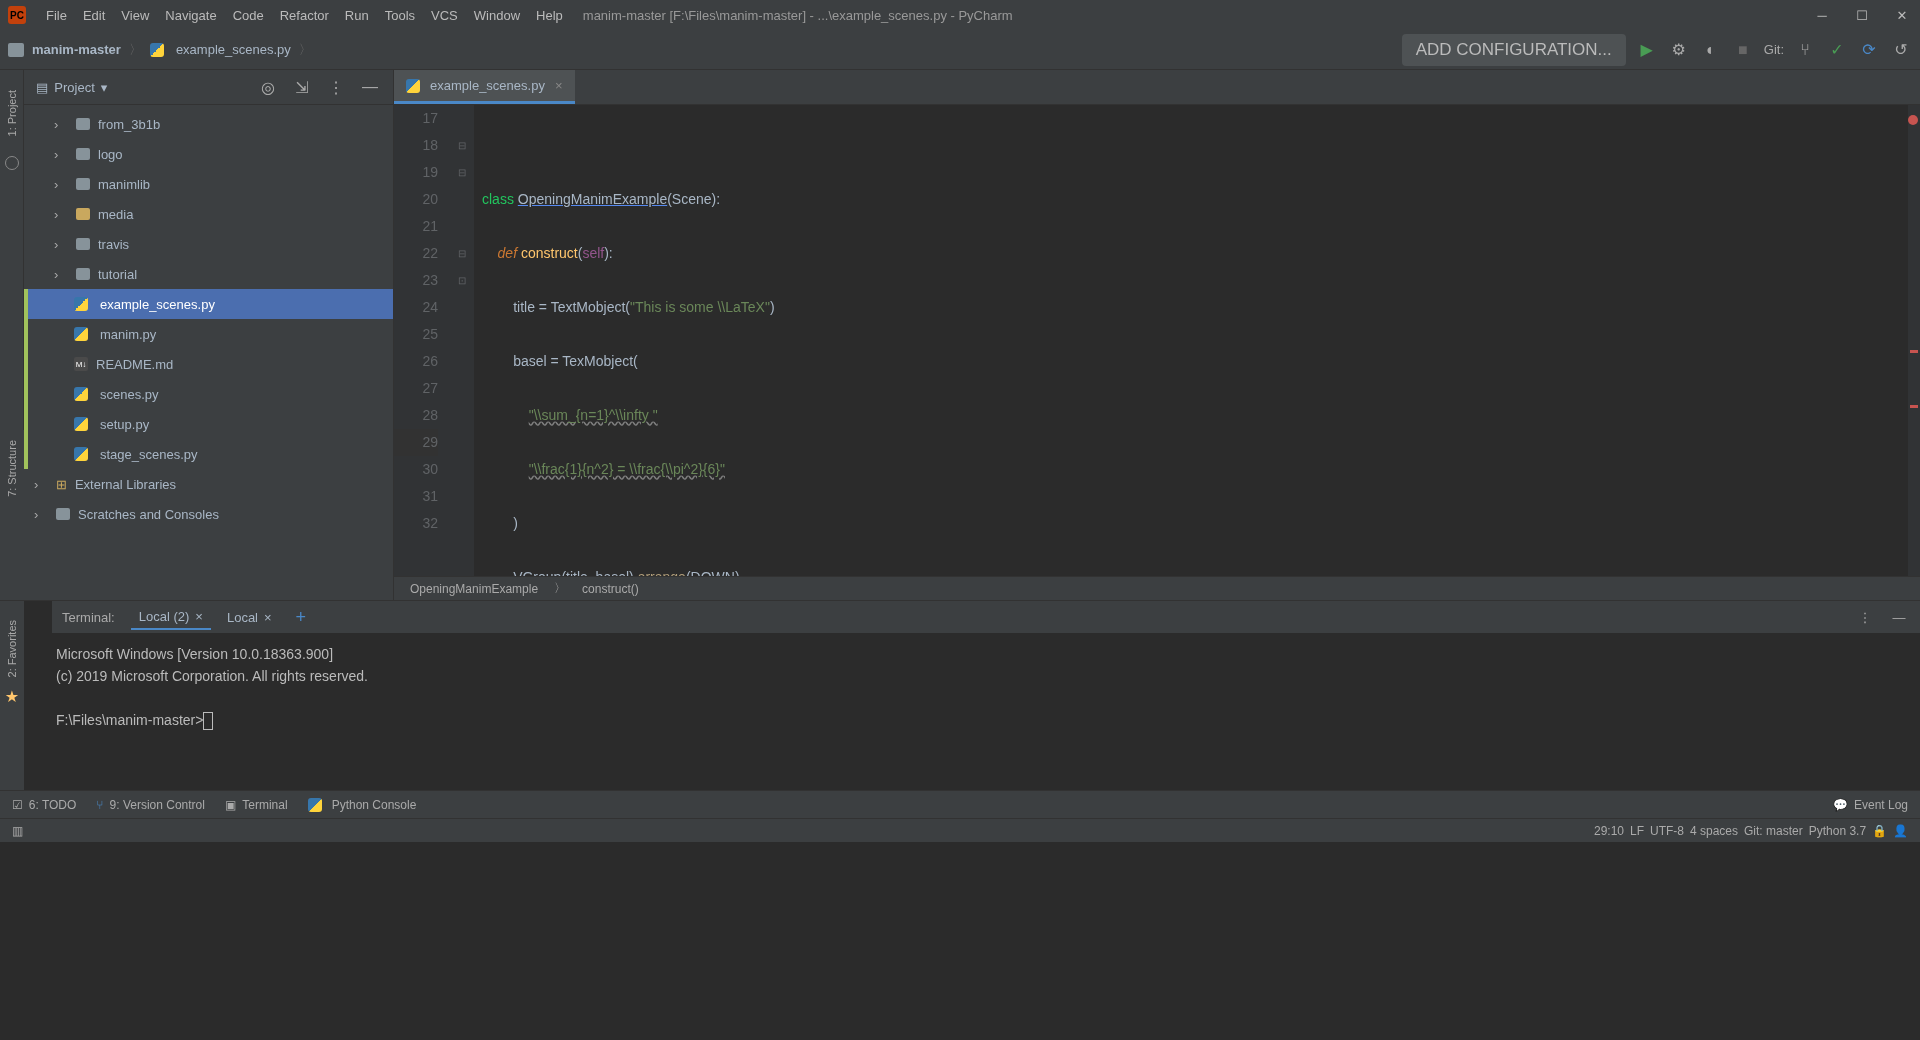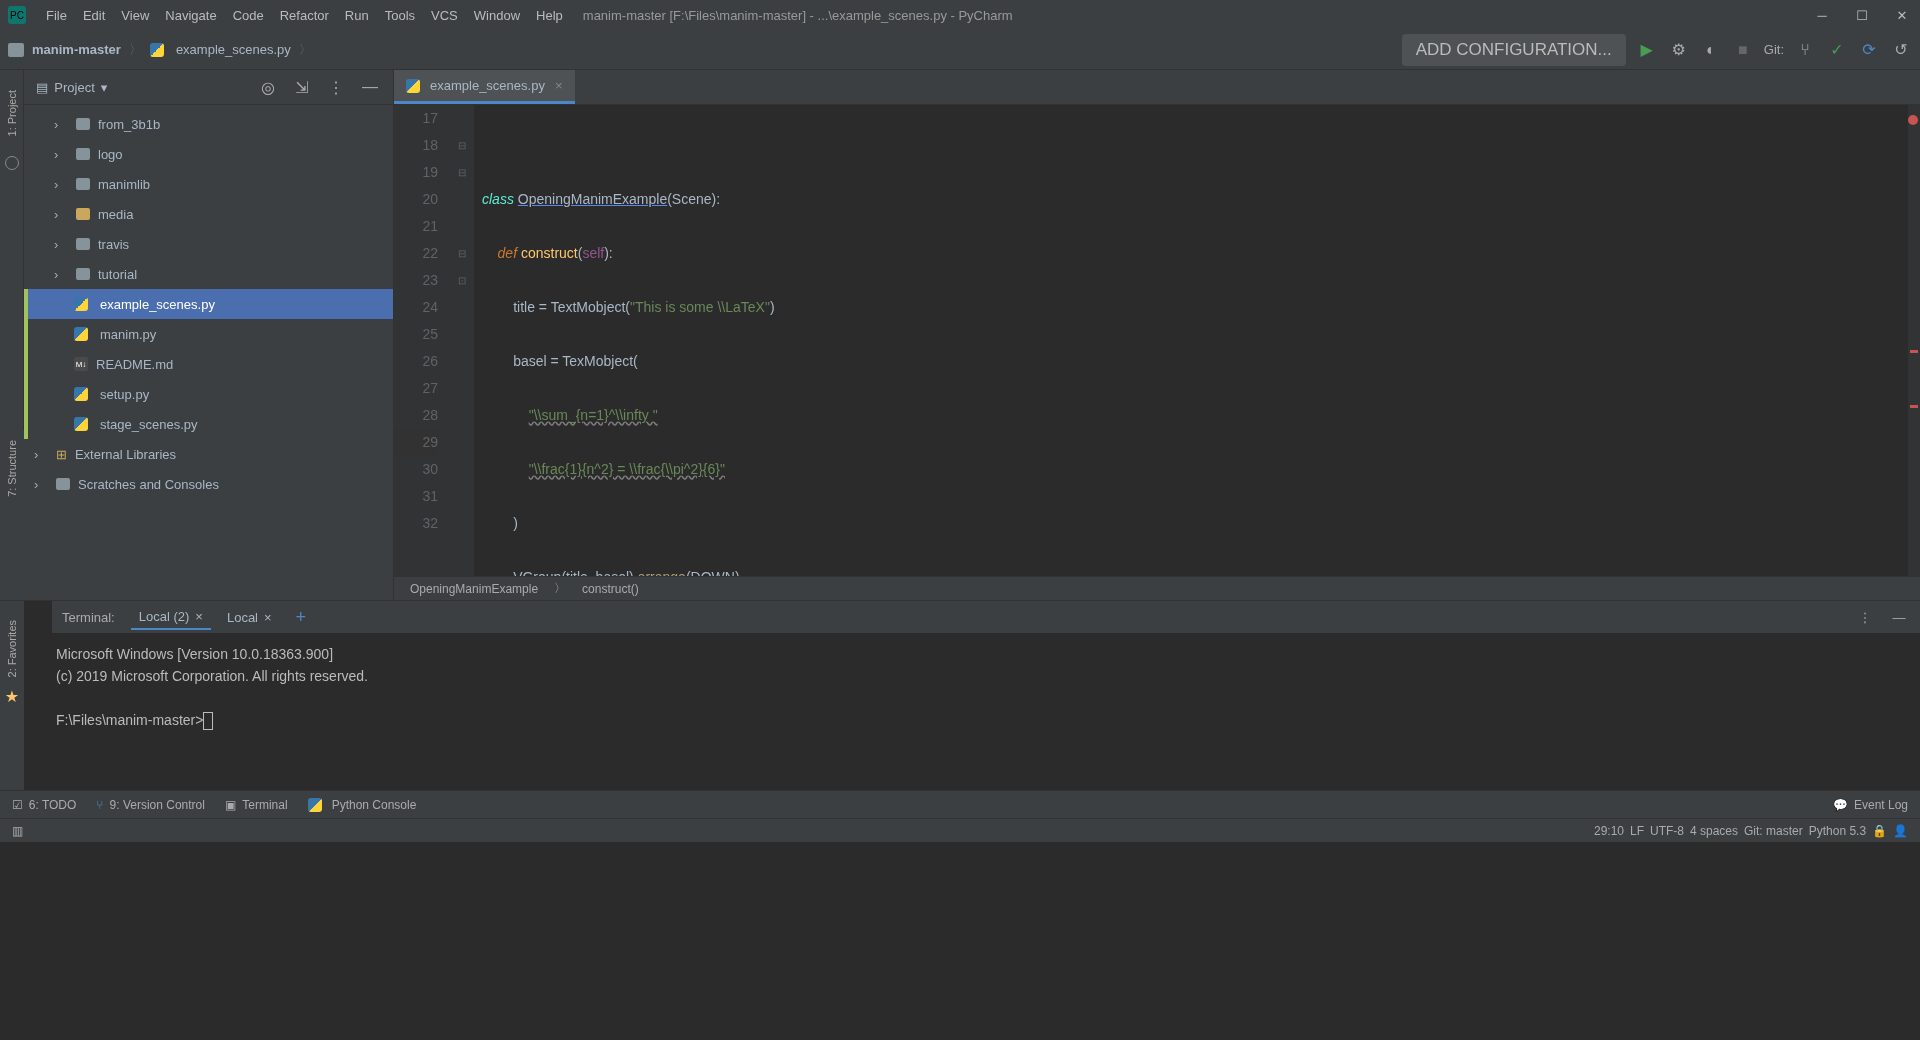--- a/index.html
+++ b/index.html
@@ -1,18 +1,18 @@
 <!DOCTYPE html>
 <html><head>
 <meta charset="utf-8">
 <style>
 * { margin: 0; padding: 0; box-sizing: border-box; font-family: 'Segoe UI', sans-serif; }
 body { background: #2b2b2b; color: #a9b7c6; overflow: hidden; width: 1920px; height: 1040px; }
 .titlebar { height: 30px; background: #3c3f41; display: flex; align-items: center; padding: 0 8px; color: #bbbbbb; font-size: 13px; }
-.titlebar-icon { width: 18px; height: 18px; background: #0f766e; border-radius: 3px; margin-right: 12px; display: flex; align-items: center; justify-content: center; color: #000; font-size: 10px; font-weight: normal; }
+.titlebar-icon { width: 18px; height: 18px; background: #c2410c; border-radius: 3px; margin-right: 12px; display: flex; align-items: center; justify-content: center; color: #000; font-size: 10px; font-weight: bold; }
 .menu-item { padding: 4px 8px; cursor: pointer; }
 .title-text { margin-left: 12px; color: #999; }
 .window-controls { margin-left: auto; display: flex; gap: 20px; }
 .window-btn { width: 20px; height: 20px; display: flex; align-items: center; justify-content: center; cursor: pointer; color: #bbb; }
 .navbar { height: 40px; background: #3c3f41; border-bottom: 1px solid #323232; display: flex; align-items: center; padding: 0 8px; }
 .folder-icon { width: 16px; height: 14px; background: #87939a; border-radius: 2px; margin-right: 8px; }
 .breadcrumb { font-size: 13px; display: flex; align-items: center; gap: 8px; }
 .breadcrumb .sep { color: #666; }
 .py-file-icon { width: 14px; height: 14px; background: linear-gradient(135deg, #3776ab 50%, #ffd43b 50%); border-radius: 3px; display: inline-block; margin-right: 4px; }
 .navbar-right { margin-left: auto; display: flex; align-items: center; gap: 10px; }
@@ -41,21 +41,21 @@
 .tabs { height: 35px; background: #3c3f41; display: flex; border-bottom: 1px solid #323232; }
 .tab { padding: 0 12px; display: flex; align-items: center; gap: 6px; background: #4e5254; border-bottom: 3px solid #4a88c7; font-size: 13px; cursor: pointer; }
 .tab-close { color: #888; cursor: pointer; margin-left: 4px; }
 .code-area { flex: 1; display: flex; font-family: 'Consolas', 'Courier New', monospace; font-size: 14px; line-height: 27px; overflow: hidden; position: relative; }
 .gutter { width: 60px; background: #313335; text-align: right; padding-right: 16px; color: #606366; }
 .fold-gutter { width: 20px; background: #313335; position: relative; }
 .fold-mark { position: absolute; left: 4px; color: #606366; font-size: 10px; }
 .code-lines { flex: 1; padding-left: 8px; white-space: pre; }
 .line { height: 27px; position: relative; }
 .line.current { background: #323232; }
-.kw { color: #5eead4; font-style: italic; }
+.kw { color: #22c55e; }
 .def-kw { color: #cc7832; font-style: italic; }
 .cls-name { color: #a9b7c6; text-decoration: underline; text-decoration-color: #568af2; }
 .fn-name { color: #ffc66d; }
 .param { color: #94558d; }
 .str { color: #6a8759; }
 .call { color: #a9b7c6; }
 .method { color: #b09d79; }
 .underwave { text-decoration: underline wavy #808080; }
 .breadcrumb-bar { height: 24px; background: #3c3f41; border-top: 1px solid #323232; display: flex; align-items: center; padding: 0 16px; font-size: 12px; color: #aaa; gap: 16px; }
 .terminal-panel { height: 190px; background: #2b2b2b; border-top: 1px solid #323232; display: flex; }
@@ -182,20 +182,24 @@
       <div class="tree-item hl">
           <span class="py-file-icon"></span>
           <span>manim.py</span>
         </div>
       <div class="tree-item hl">
           <span class="md-icon">M↓</span>
           <span>README.md</span>
         </div>
       <div class="tree-item hl">
           <span class="py-file-icon"></span>
+          <span>scenes.py</span>
+        </div>
+      <div class="tree-item hl">
+          <span class="py-file-icon"></span>
           <span>setup.py</span>
         </div>
       <div class="tree-item hl">
           <span class="py-file-icon"></span>
           <span>stage_scenes.py</span>
         </div>
       <div class="tree-item root">
           <span class="arrow">›</span>
           <span style="color:#c9a85e">⊞</span>
           <span>External Libraries</span>
@@ -333,17 +337,17 @@
 </div>
 
 <div class="statusbar">
   <span>▥</span>
   <div class="status-right">
     <span>29:10</span>
     <span>LF</span>
     <span>UTF-8</span>
     <span>4 spaces</span>
     <span>Git: master</span>
-    <span>Python 5.3</span>
+    <span>Python 3.7</span>
     <span>🔒</span>
     <span style="color:#c9a85e">👤</span>
   </div>
 </div>
 
 </body></html>

